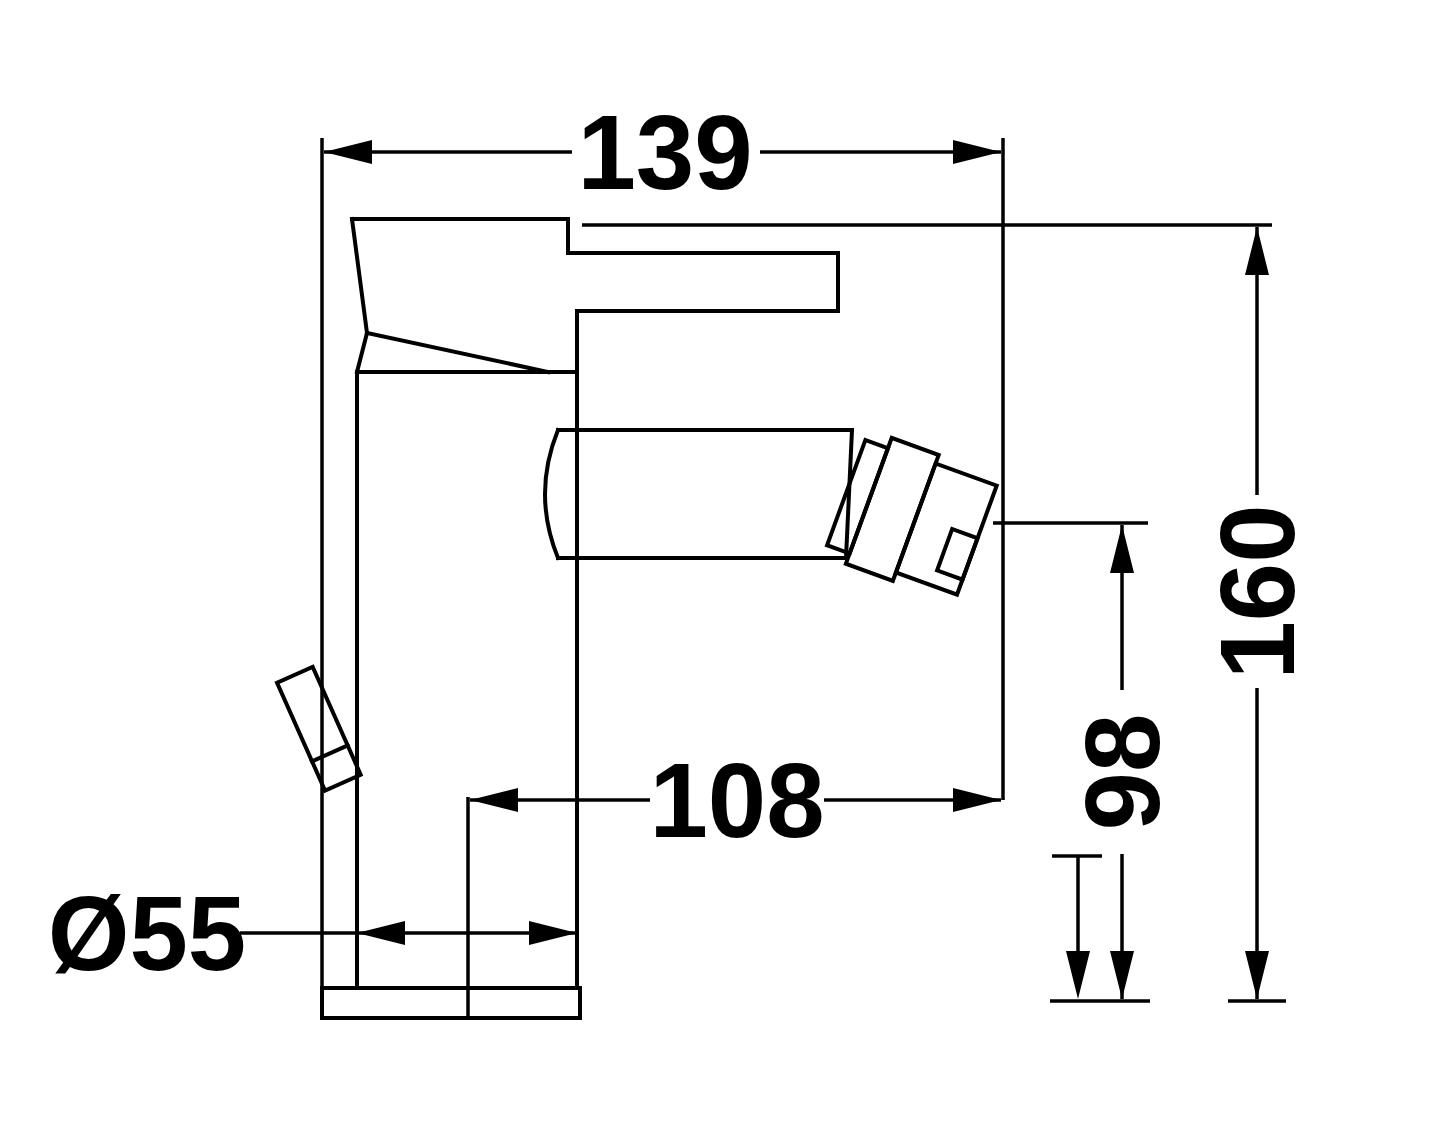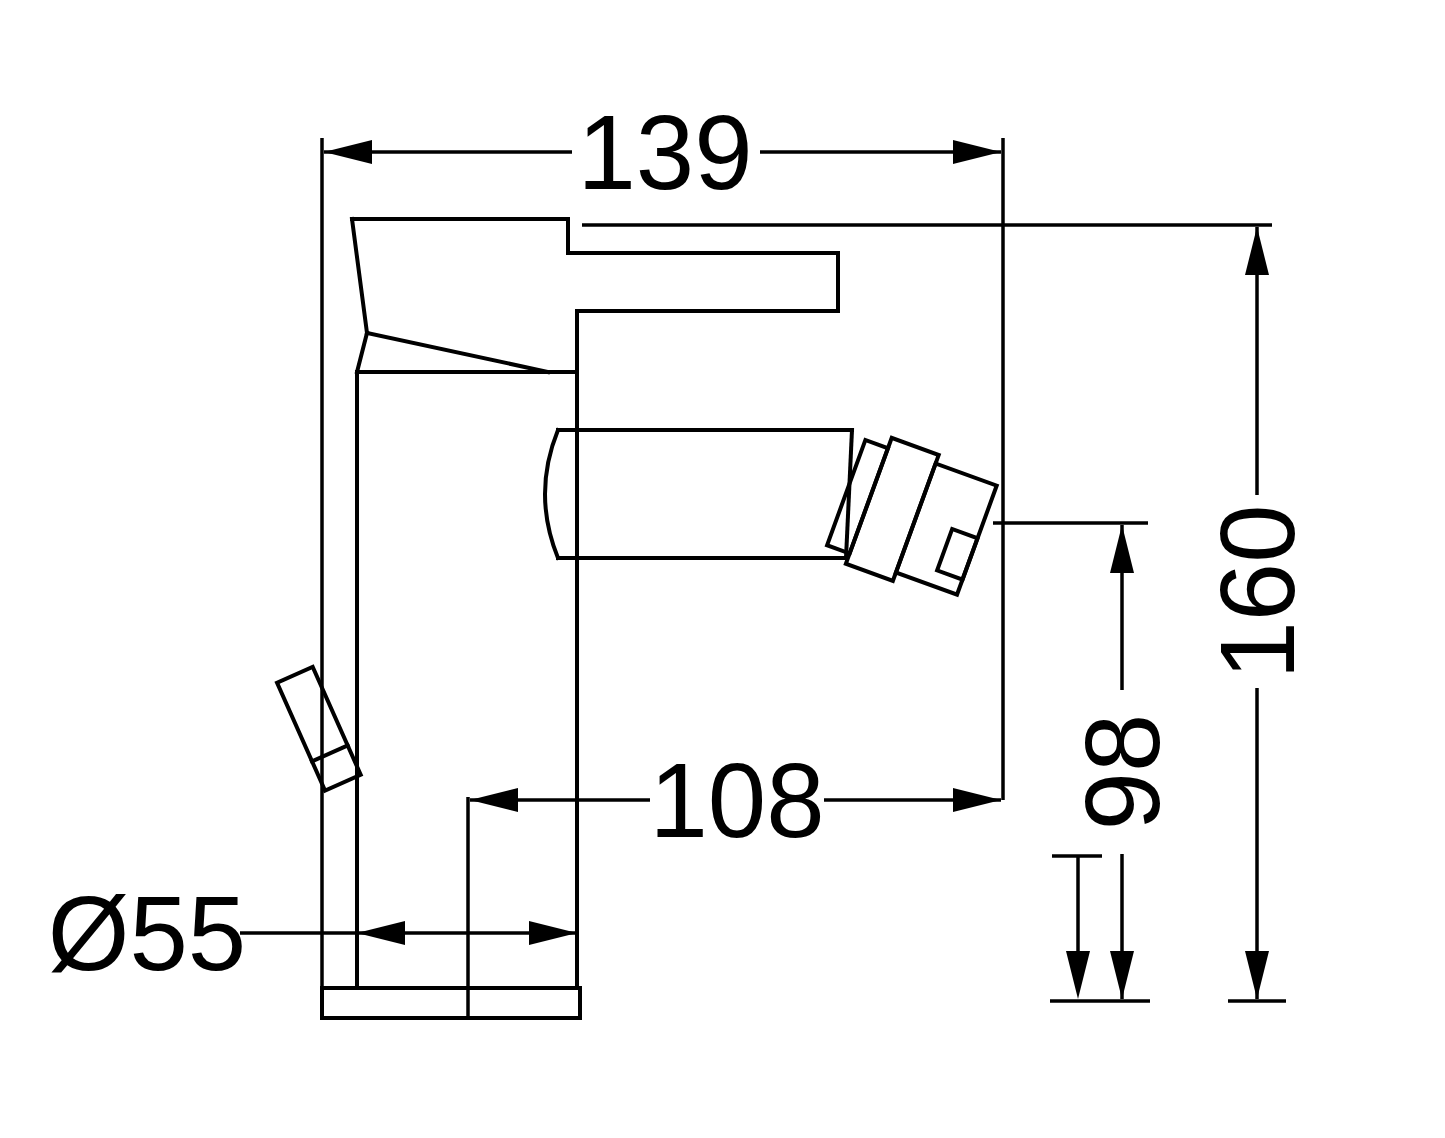--- a/index.html
+++ b/index.html
@@ -6,20 +6,21 @@
     margin: 0;
     padding: 0;
     background: #ffffff;
   }
   .canvas {
     position: relative;
     width: 1445px;
     height: 1138px;
     background: #ffffff;
     overflow: hidden;
+    font-weight: bold;
   }
   svg {
     display: block;
   }
   text {
     font-family: "Liberation Sans", sans-serif;
     font-size: 105px;
     fill: #000000;
   }
 </style>

